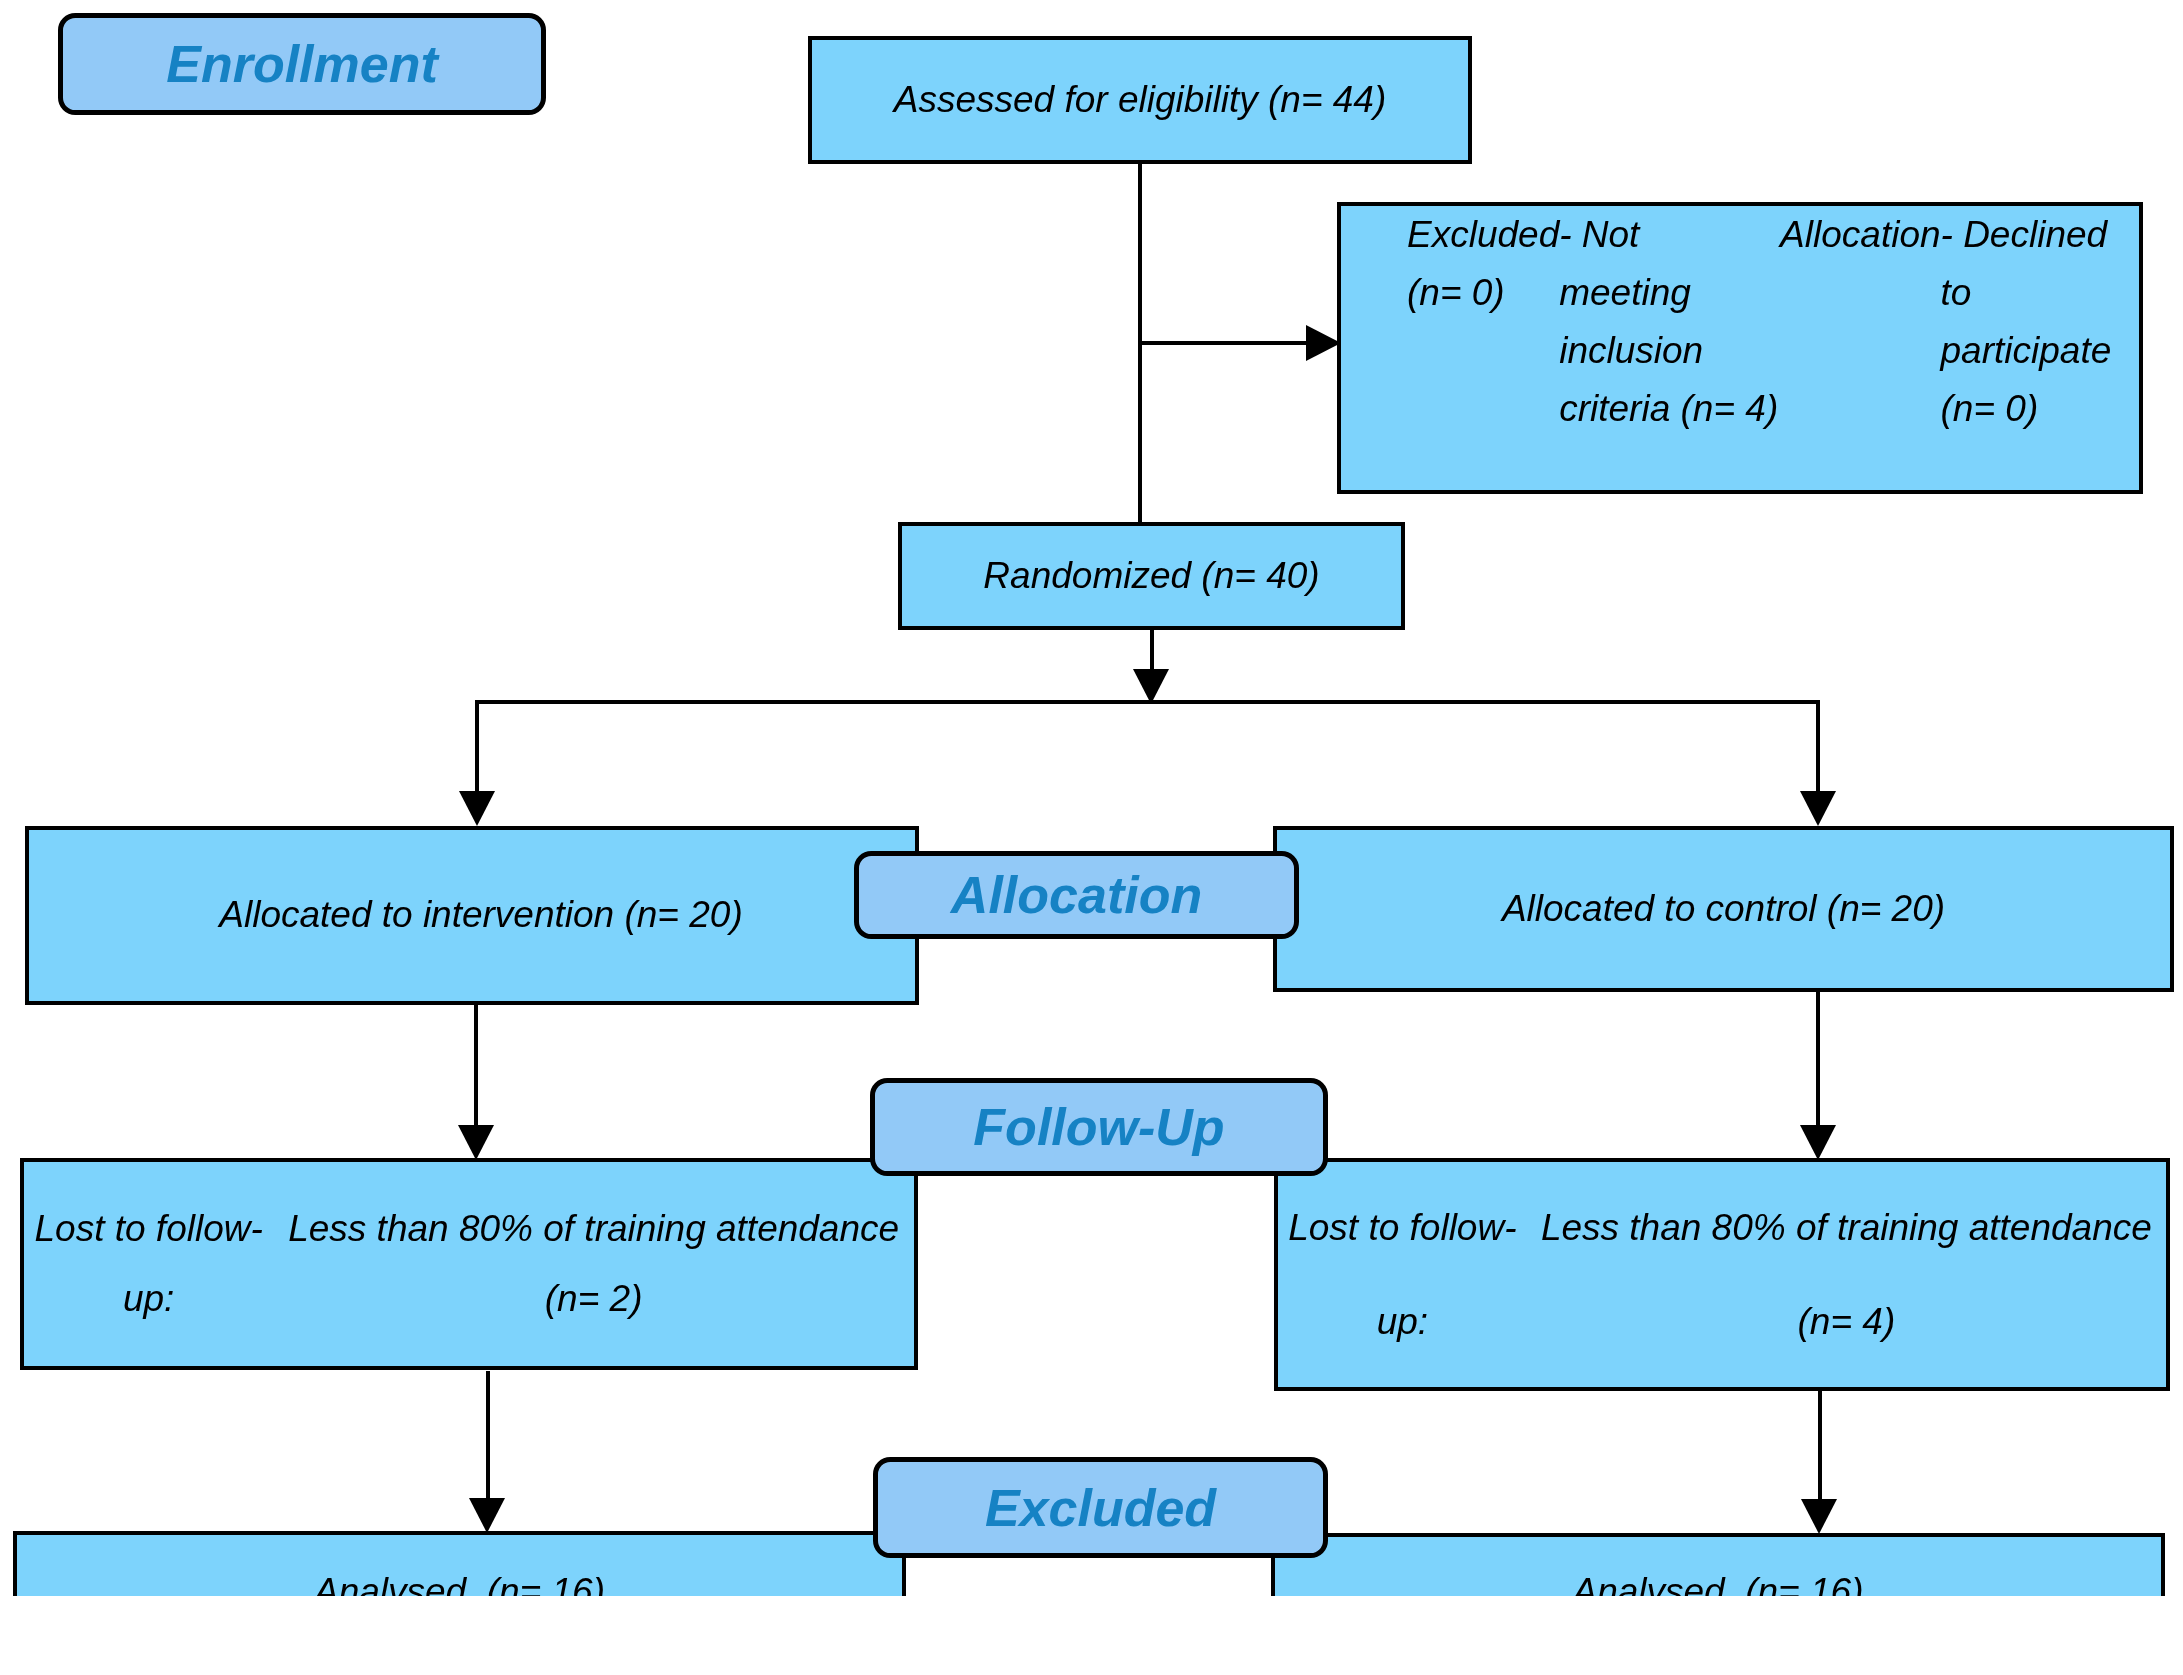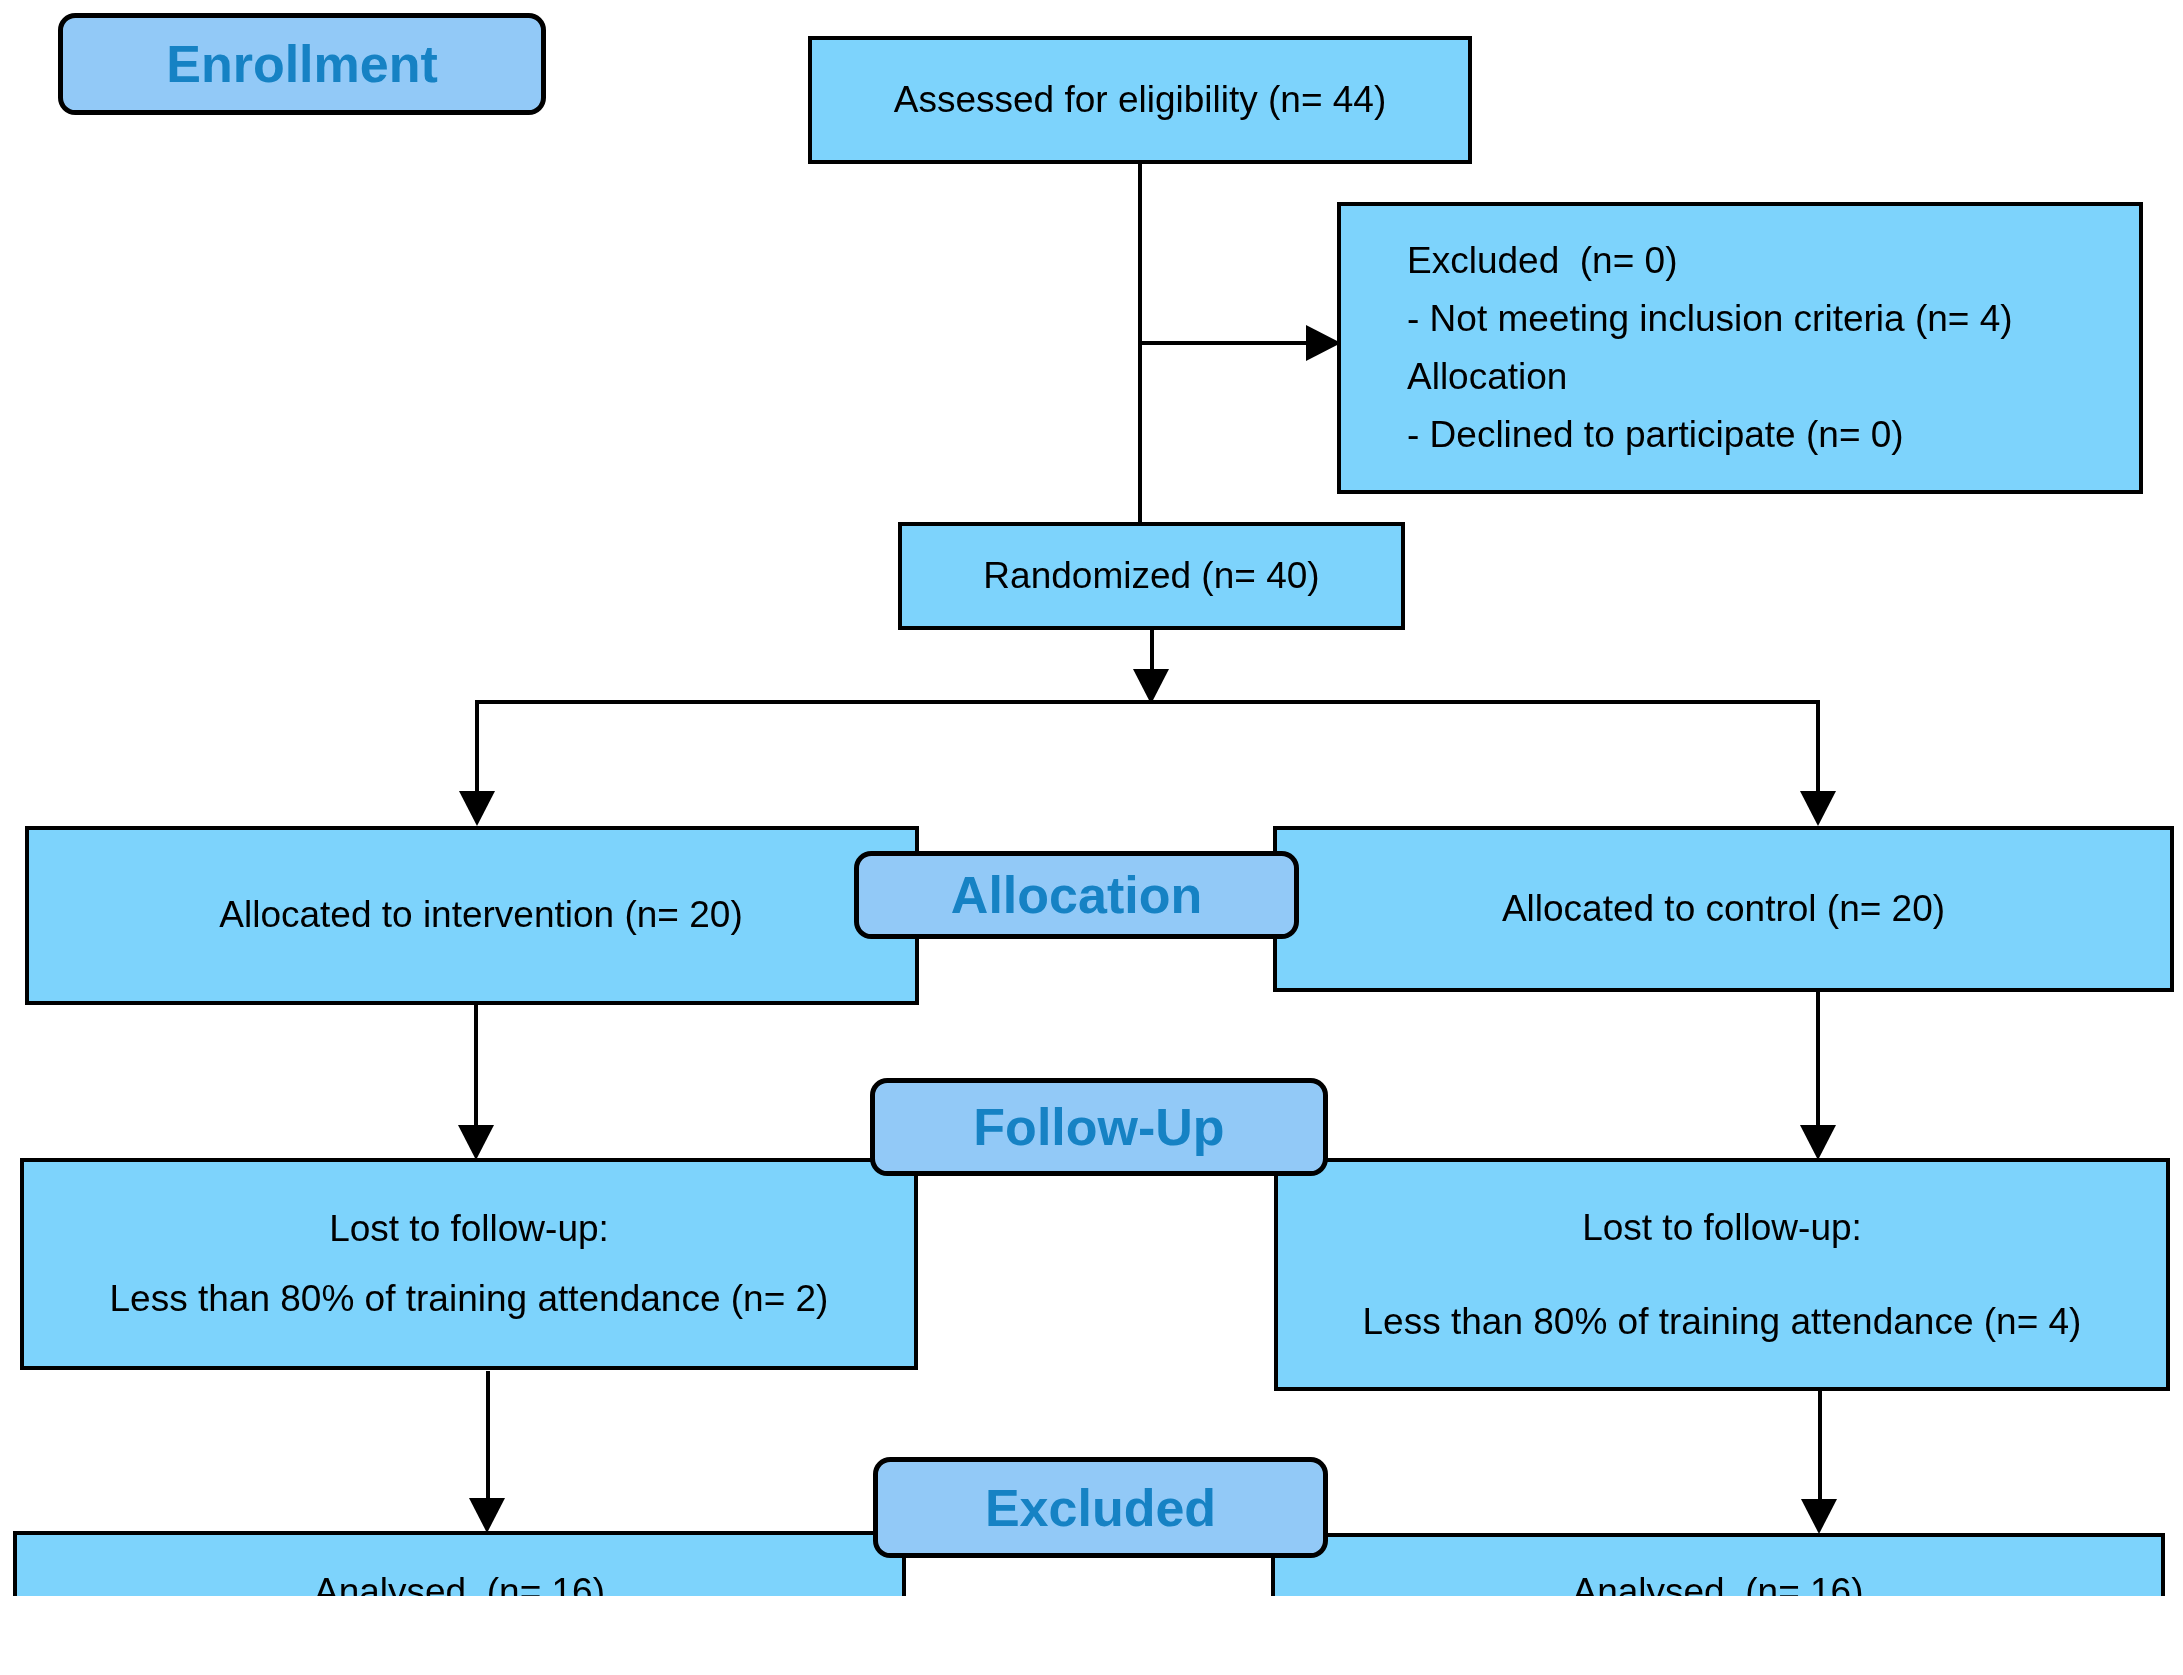--- a/index.html
+++ b/index.html
@@ -4,28 +4,28 @@
 <style>
   :root{
     --badge-fill:#92C9F7;
     --badge-text:#1682C4;
     --line:#000000;
     --bg:#FFFFFF;
   }
   html,body{margin:0;padding:0;background:var(--bg);}
   #canvas{
     position:relative;width:2183px;height:1596px;background:var(--bg);
-    font-family:"Liberation Sans","DejaVu Sans",sans-serif;color:#000;overflow:hidden;
+    font-family:"Liberation Sans","DejaVu Sans",sans-serif;color:#000;overflow:hidden;font-style:italic;
   }
   .box{
     position:absolute;box-sizing:border-box;border:4.3px solid var(--line);background:#7dd3fc;
     display:flex;align-items:center;justify-content:center;text-align:center;
     font-size:37px;line-height:1.25;white-space:pre-wrap;z-index:2;
   }
-  .box.multiline{flex-direction:column;}
+  .box.multiline{flex-direction:row;}
   .box.left-align{align-items:flex-start;text-align:left;}
   .badge{
     position:absolute;box-sizing:border-box;border:5px solid var(--line);border-radius:17.3px;
     background:var(--badge-fill);color:var(--badge-text);
     display:flex;align-items:center;justify-content:center;
     font-size:52px;font-weight:700;z-index:5;white-space:pre;
   }
   .line{position:absolute;background:var(--line);z-index:1;}
   .arrow-down{
     position:absolute;width:0;height:0;z-index:1;

